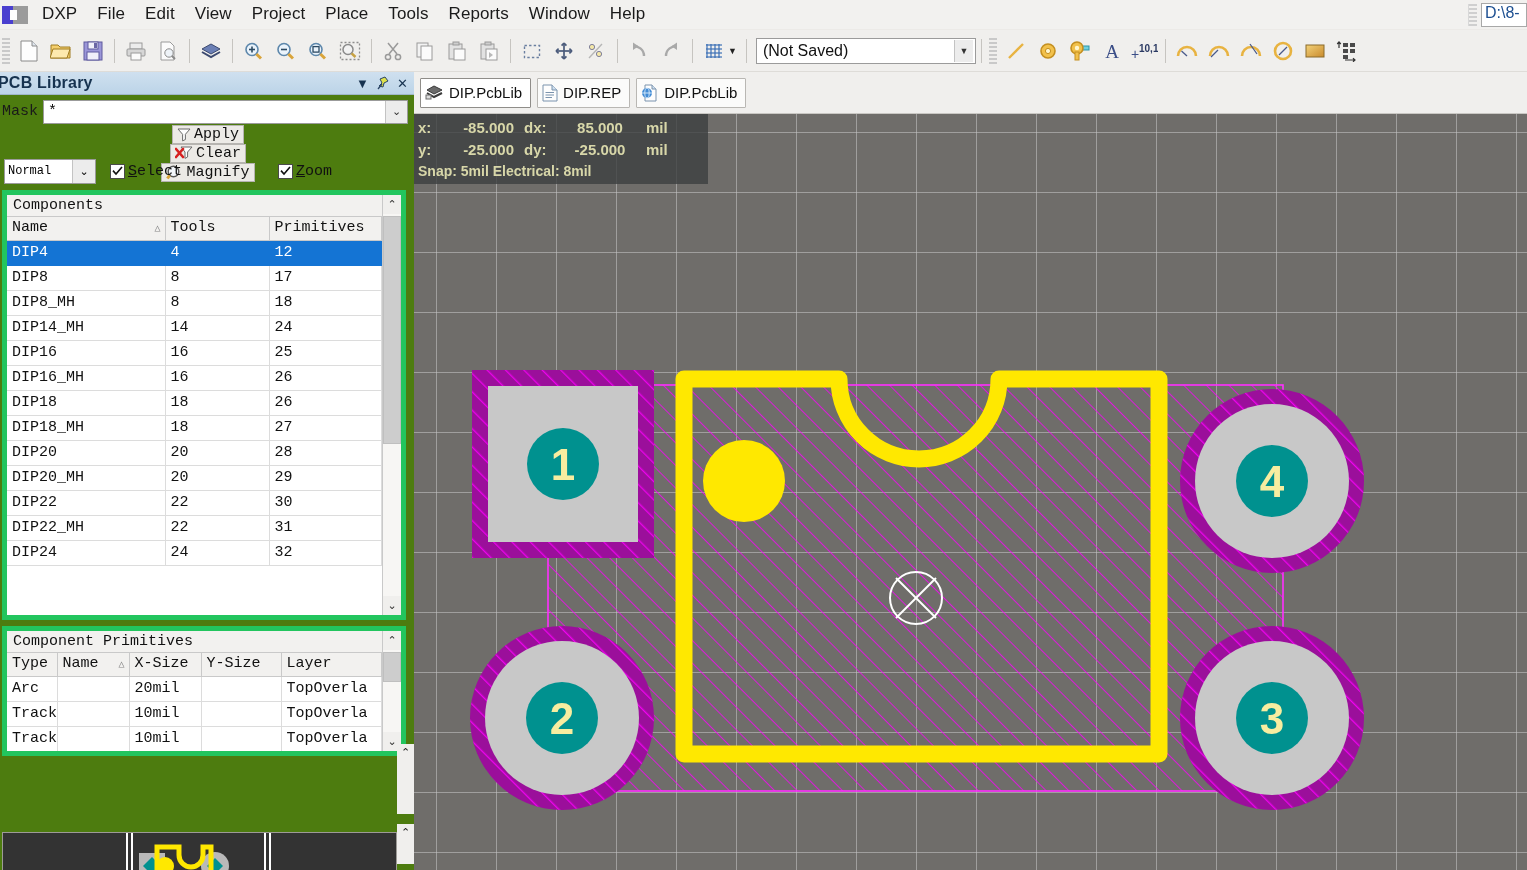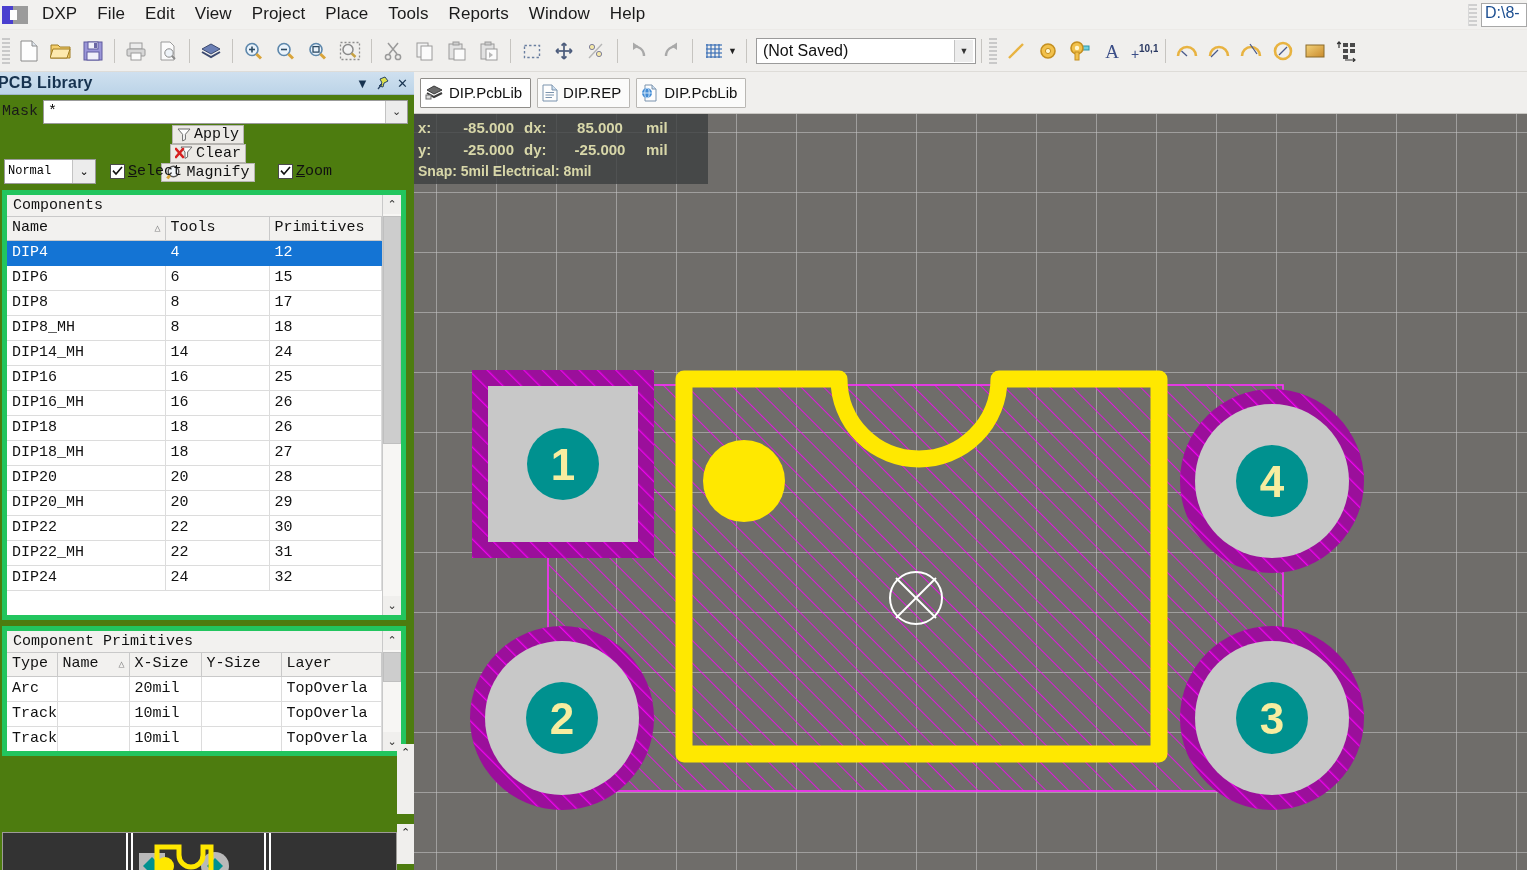--- a/index.html
+++ b/index.html
@@ -606,25 +606,20 @@
             <th><span>Primitives</span></th>
           </tr>
             </thead>
           <tbody>
             <tr class="sel">
                 <td>DIP4</td>
                 <td>4</td>
                 <td>12</td>
               </tr>
             <tr>
-                <td>DIP6</td>
-                <td>6</td>
-                <td>15</td>
-              </tr>
-            <tr>
                 <td>DIP8</td>
                 <td>8</td>
                 <td>17</td>
               </tr>
             <tr>
                 <td>DIP8_MH</td>
                 <td>8</td>
                 <td>18</td>
               </tr>
             <tr>

